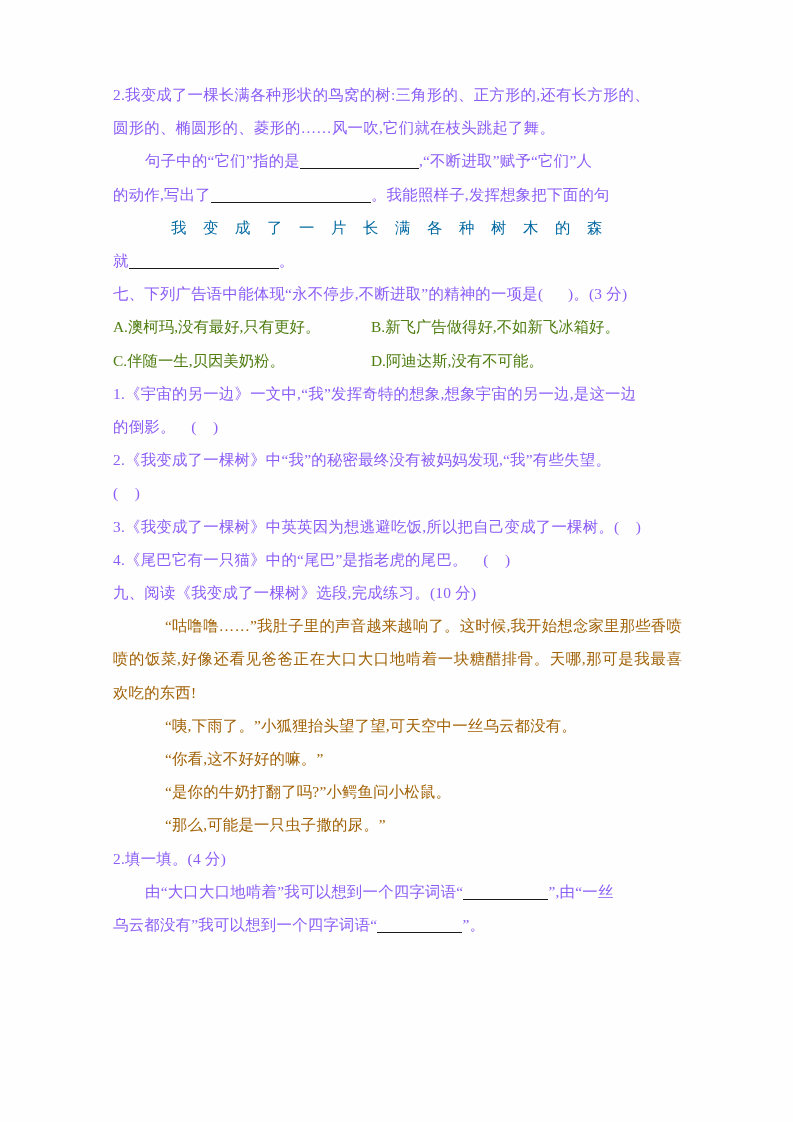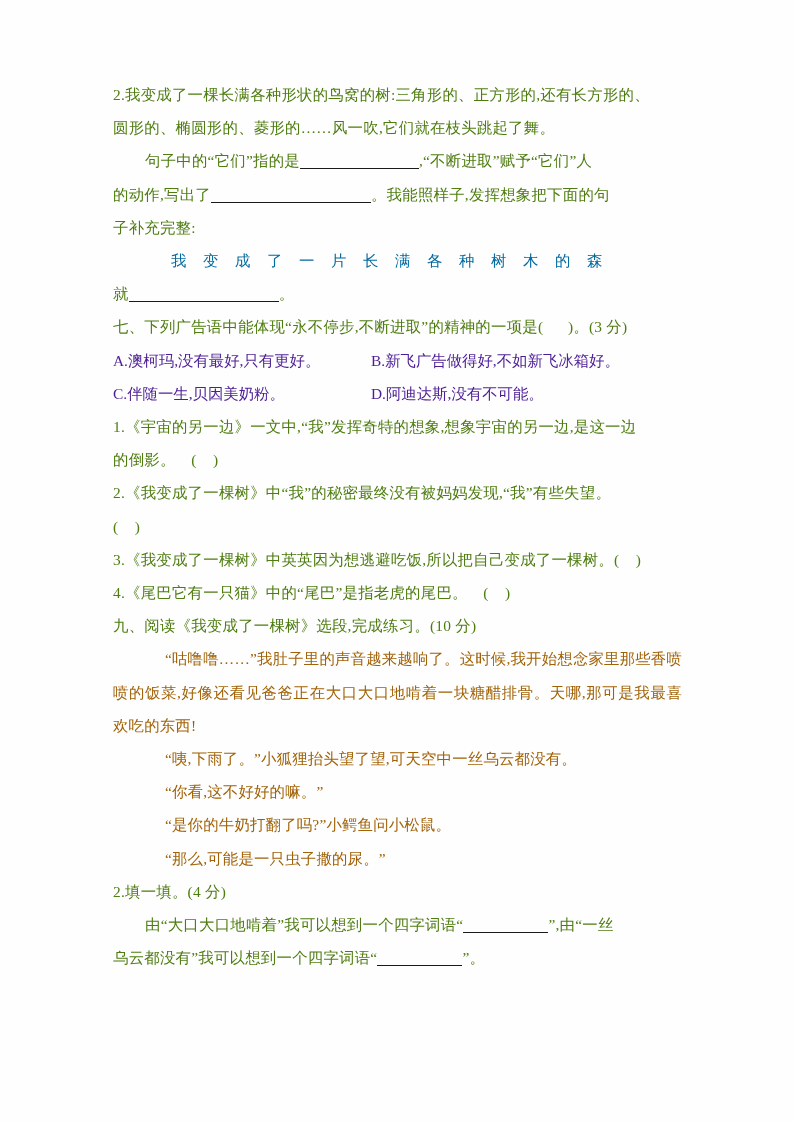--- a/index.html
+++ b/index.html
@@ -23,21 +23,21 @@
     box-sizing: border-box;
     padding: 78px 111px 0 113px;
   }
 
   
   .ln {
     font-size: 15.4px;
     line-height: 33.2px;
     letter-spacing: 0.25px;
     white-space: pre-wrap;
-    color: #4d7c0f;
+    color: #8b5cf6;
   }
   .ind {           
     text-indent: 32px;
   }
   .ind-big {
     text-indent: 52px;
   }
   .blk {
     margin: 0;
   }
@@ -76,40 +76,39 @@
   .u-w3  { width: 400px; }
   .u-w4  { width: 150px; }
   .u-w5  { width:  85px; }
   .u-w6  { width:  85px; }
 
   
   .opts {
     font-size: 15.4px;
     line-height: 33.2px;
     margin: 0;
-    color: #4c1d95;
+    color: #4d7c0f;
     white-space: pre;
   }
   .opt-a { display: inline-block; width: 258px; }
   .opt-c { display: inline-block; width: 258px; }
 </style>
 </head>
 <body>
 
 <div class="page">
 
   <div>
     <p class="ln blk">2.我变成了一棵长满各种形状的鸟窝的树:三角形的、正方形的,还有长方形的、</p>
     <p class="ln blk">圆形的、椭圆形的、菱形的……风一吹,它们就在枝头跳起了舞。</p>
 
     <p class="ln blk ind"><span>句子中的“它们”指的是</span><span class="u u-w1"></span><span>,“不断进取”赋予“它们”人</span></p>
 
     <p class="ln blk"><span>的动作,写出了</span><span class="u u-w2"></span><span>。我能照样子,发挥想象把下面的句</span></p>
 
-    <p class="ln blk">子补充完整:</p>
 
     <p class="spread">我变成了一片长满各种树木的森</p>
 
 
     <p class="ln blk"><span>就</span><span class="u u-w4"></span><span>。</span></p>
   </div>
 
   <div>
     <p class="ln blk">七、下列广告语中能体现“永不停步,不断进取”的精神的一项是(      )。(3 分)</p>
 

